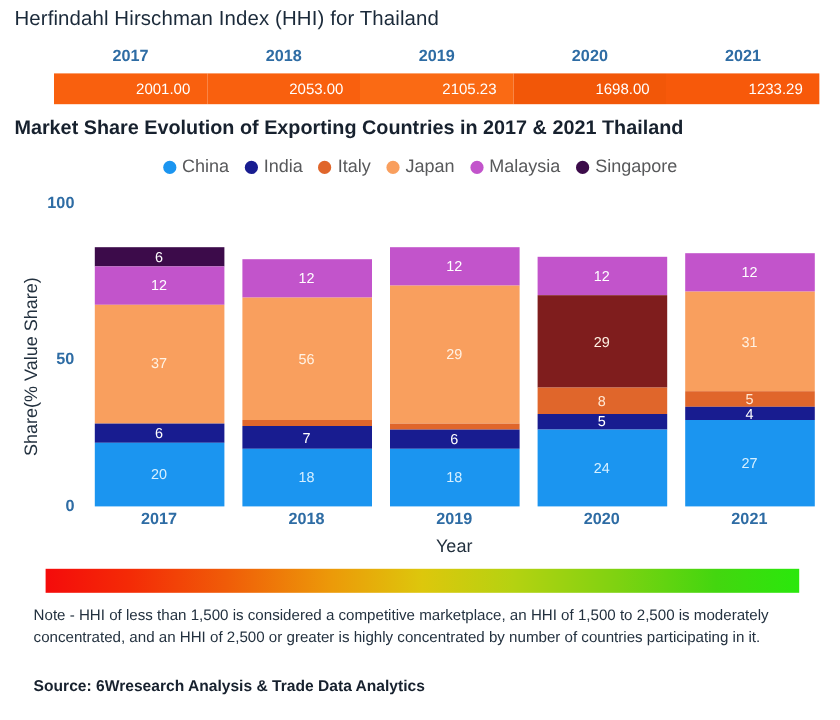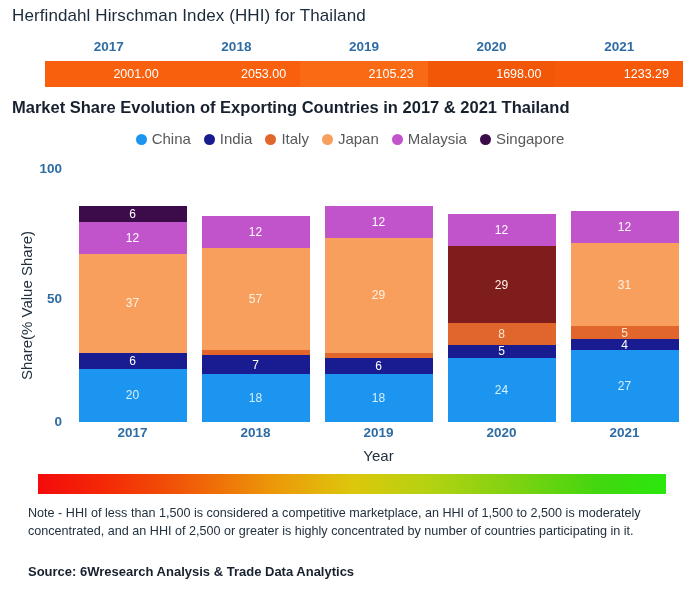--- a/index.html
+++ b/index.html
@@ -286,21 +286,21 @@
           <div class="seg" style="height: 98.79px; background: rgb(249, 159, 94); color: rgb(255, 242, 228);">37</div>
           <div class="seg" style="height: 32.04px; background: rgb(194, 84, 203); color: rgb(255, 255, 255);">12</div>
           <div class="seg" style="height: 16.02px; background: rgb(60, 11, 74); color: rgb(255, 255, 255);">6</div>
         </div>
       </div>
       <div class="bar-group">
         <div class="bar-stack">
           <div class="seg" style="height: 48.06px; background: rgb(27, 149, 240); color: rgb(215, 240, 255);">18</div>
           <div class="seg" style="height: 18.69px; background: rgb(24, 28, 144); color: rgb(255, 255, 255);">7</div>
           <div class="seg" style="height: 5.34px; background: rgb(224, 102, 43); color: rgb(255, 255, 255);"></div>
-          <div class="seg" style="height: 101.46px; background: rgb(249, 159, 94); color: rgb(255, 242, 228);">57</div>
+          <div class="seg" style="height: 101.46px; background: rgb(249, 159, 94); color: rgb(255, 242, 228);">56</div>
           <div class="seg" style="height: 32.04px; background: rgb(194, 84, 203); color: rgb(255, 255, 255);">12</div>
         </div>
       </div>
       <div class="bar-group">
         <div class="bar-stack">
           <div class="seg" style="height: 48.06px; background: rgb(27, 149, 240); color: rgb(215, 240, 255);">18</div>
           <div class="seg" style="height: 16.02px; background: rgb(24, 28, 144); color: rgb(255, 255, 255);">6</div>
           <div class="seg" style="height: 5.34px; background: rgb(224, 102, 43); color: rgb(255, 255, 255);"></div>
           <div class="seg" style="height: 114.81px; background: rgb(249, 159, 94); color: rgb(255, 242, 228);">29</div>
           <div class="seg" style="height: 32.04px; background: rgb(194, 84, 203); color: rgb(255, 255, 255);">12</div>

